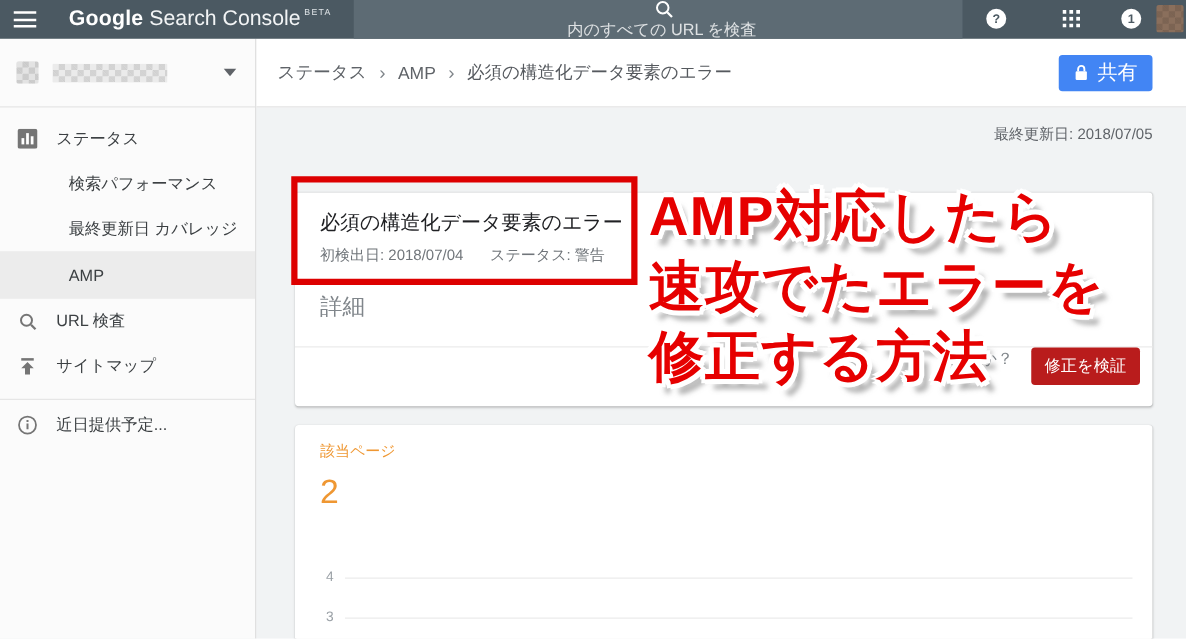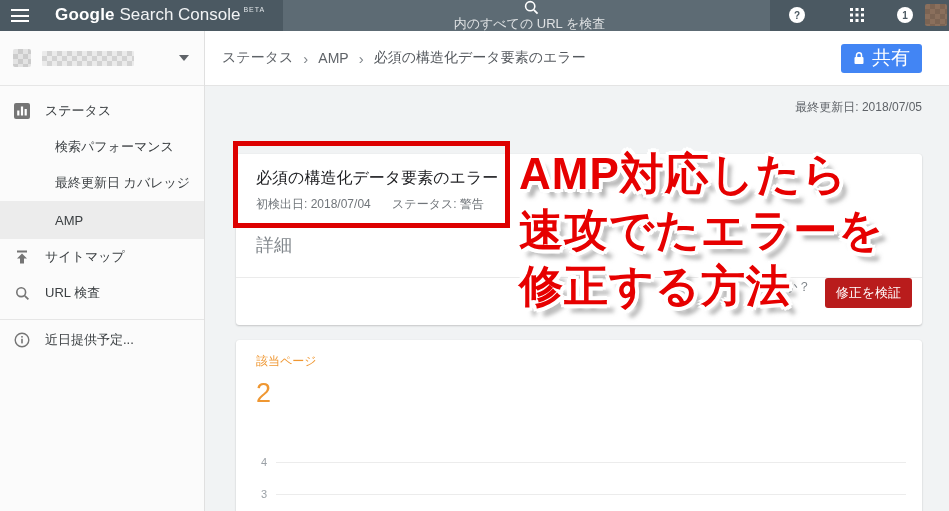--- a/index.html
+++ b/index.html
@@ -39,21 +39,21 @@
   .nav-item.sub { padding-left:55px; }
   .nav-item.selected { background:#ececec; height:38px; }
   .nav-divider { border:none; border-top:1px solid #e6e6e6; margin:8px 0 2px; }
 
   
   .main { position:absolute; left:205px; top:31px; right:0; bottom:0; }
   .crumb-bar { height:54px; background:#fff; border-bottom:1px solid #e4e4e4; display:flex; align-items:center; padding:0 27px 0 17px; }
   .crumb { font-size:14px; color:#5f6368; cursor:pointer; white-space:nowrap; }
   .crumb.current { cursor:default; color:#55595e; }
   .crumb-sep { margin:0 10px; color:#80868b; font-size:15px; }
-  .share-btn { margin-left:auto; background:#4285f4; color:#fff; height:29px; border:none; border-radius:3px; display:flex; align-items:center; padding:0 12px; font-size:19px; gap:7px; cursor:pointer; }
+  .share-btn { margin-left:auto; background:#4285f4; color:#fff; height:29px; border:none; border-radius:3px; display:flex; align-items:center; padding:0 12px; font-size:16px; gap:7px; cursor:pointer; }
   .last-updated { text-align:right; font-size:12px; color:#5f6368; margin:13px 27px 0; }
 
   .card { background:#fff; border-radius:3px; box-shadow:0 1px 2px rgba(0,0,0,0.18), 0 0 1px rgba(0,0,0,0.10); margin:0 27px 0 31px; }
   .issue-card { margin-top:38px; }
   .issue-head { padding:14px 20px 8px; }
   .issue-title { font-size:16px; color:#202124; }
   .issue-meta { margin-top:7px; font-size:12px; color:#70757a; }
   .issue-meta span { margin-right:18px; }
   .issue-details { padding:12px 20px 20px; font-size:18px; color:#80868b; }
   .validation-row { border-top:1px solid #ebebeb; height:47px; display:flex; align-items:flex-start; justify-content:flex-end; padding:0 10px; }
@@ -142,35 +142,35 @@
         <span>検索パフォーマンス</span>
       </div>
       <div class="nav-item sub">
         <span>最終更新日 カバレッジ</span>
       </div>
       <div class="nav-item sub selected">
         <span>AMP</span>
       </div>
       <div class="nav-item">
         <span class="nav-icon">
+          <svg width="15" height="15" viewBox="0 0 15 15">
+              <circle cx="6.2" cy="6.2" r="4.4" fill="none" stroke="#757575" stroke-width="1.6"></circle>
+              <line x1="9.8" y1="9.8" x2="13.4" y2="13.4" stroke="#757575" stroke-width="1.8"></line>
+            </svg>
+        </span>
+        <span>URL 検査</span>
+      </div>
+      <div class="nav-item">
+        <span class="nav-icon">
           <svg width="16" height="16" viewBox="0 0 16 16">
               <rect x="3" y="1.5" width="10" height="2" fill="#757575"></rect>
               <path d="M8 4.5 L13 9.5 H10 V14.5 H6 V9.5 H3 Z" fill="#757575"></path>
             </svg>
         </span>
         <span>サイトマップ</span>
-      </div>
-      <div class="nav-item">
-        <span class="nav-icon">
-          <svg width="15" height="15" viewBox="0 0 15 15">
-              <circle cx="6.2" cy="6.2" r="4.4" fill="none" stroke="#757575" stroke-width="1.6"></circle>
-              <line x1="9.8" y1="9.8" x2="13.4" y2="13.4" stroke="#757575" stroke-width="1.8"></line>
-            </svg>
-        </span>
-        <span>URL 検査</span>
       </div>
       <hr class="nav-divider">
       <div class="nav-item">
         <span class="nav-icon">
           <svg width="16" height="16" viewBox="0 0 16 16">
               <circle cx="8" cy="8" r="6.8" fill="none" stroke="#757575" stroke-width="1.4"></circle>
               <rect x="7.2" y="6.8" width="1.6" height="4.6" fill="#757575"></rect>
               <rect x="7.2" y="4" width="1.6" height="1.6" fill="#757575"></rect>
             </svg>
         </span>

